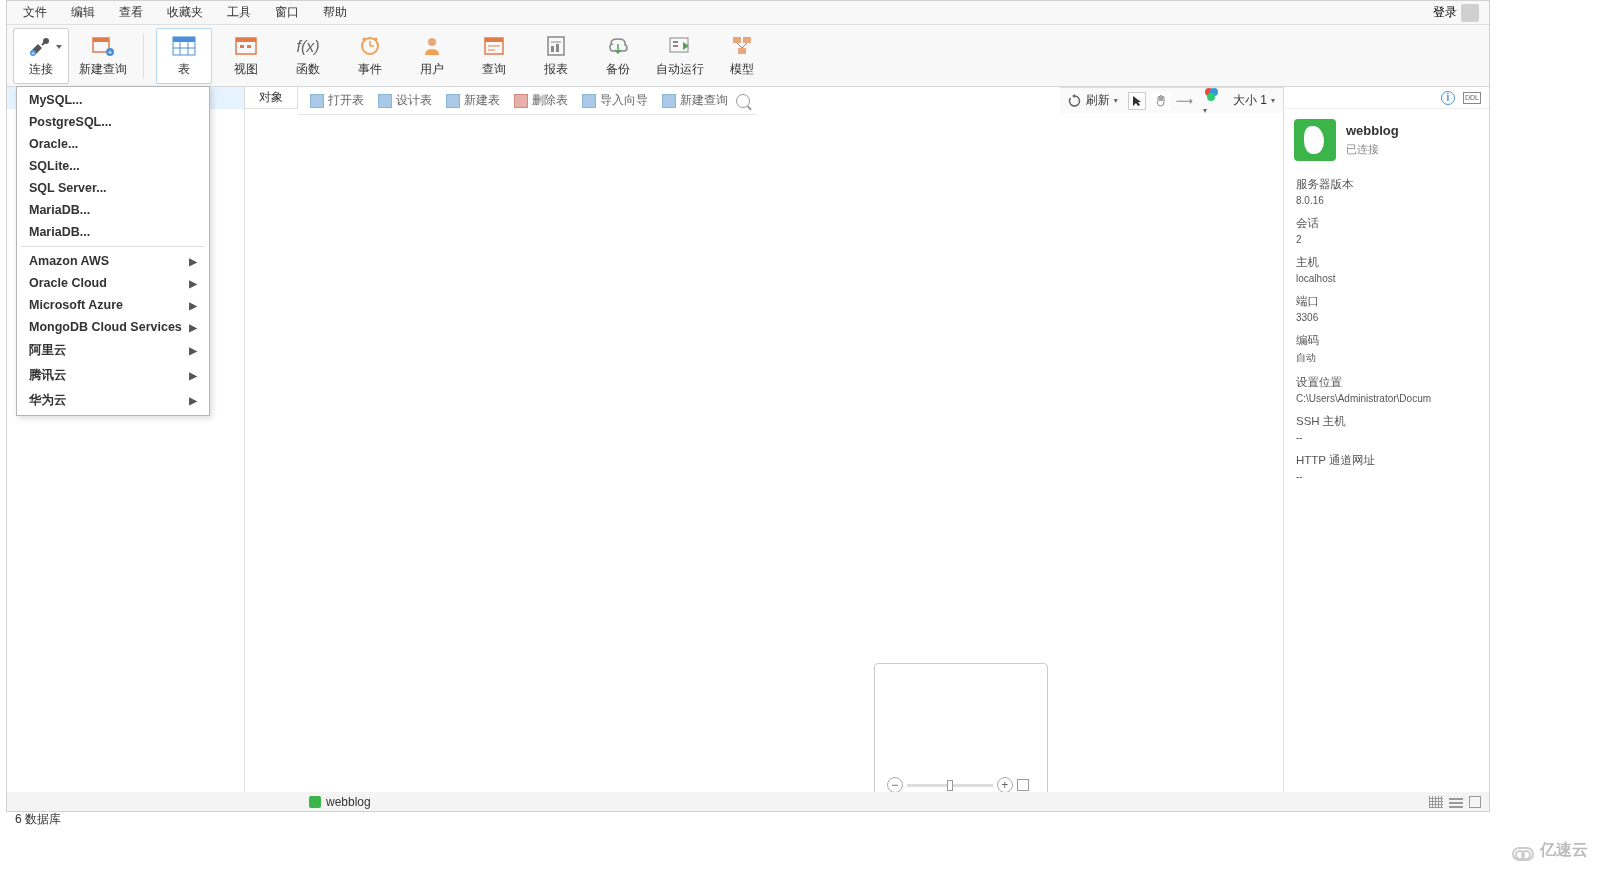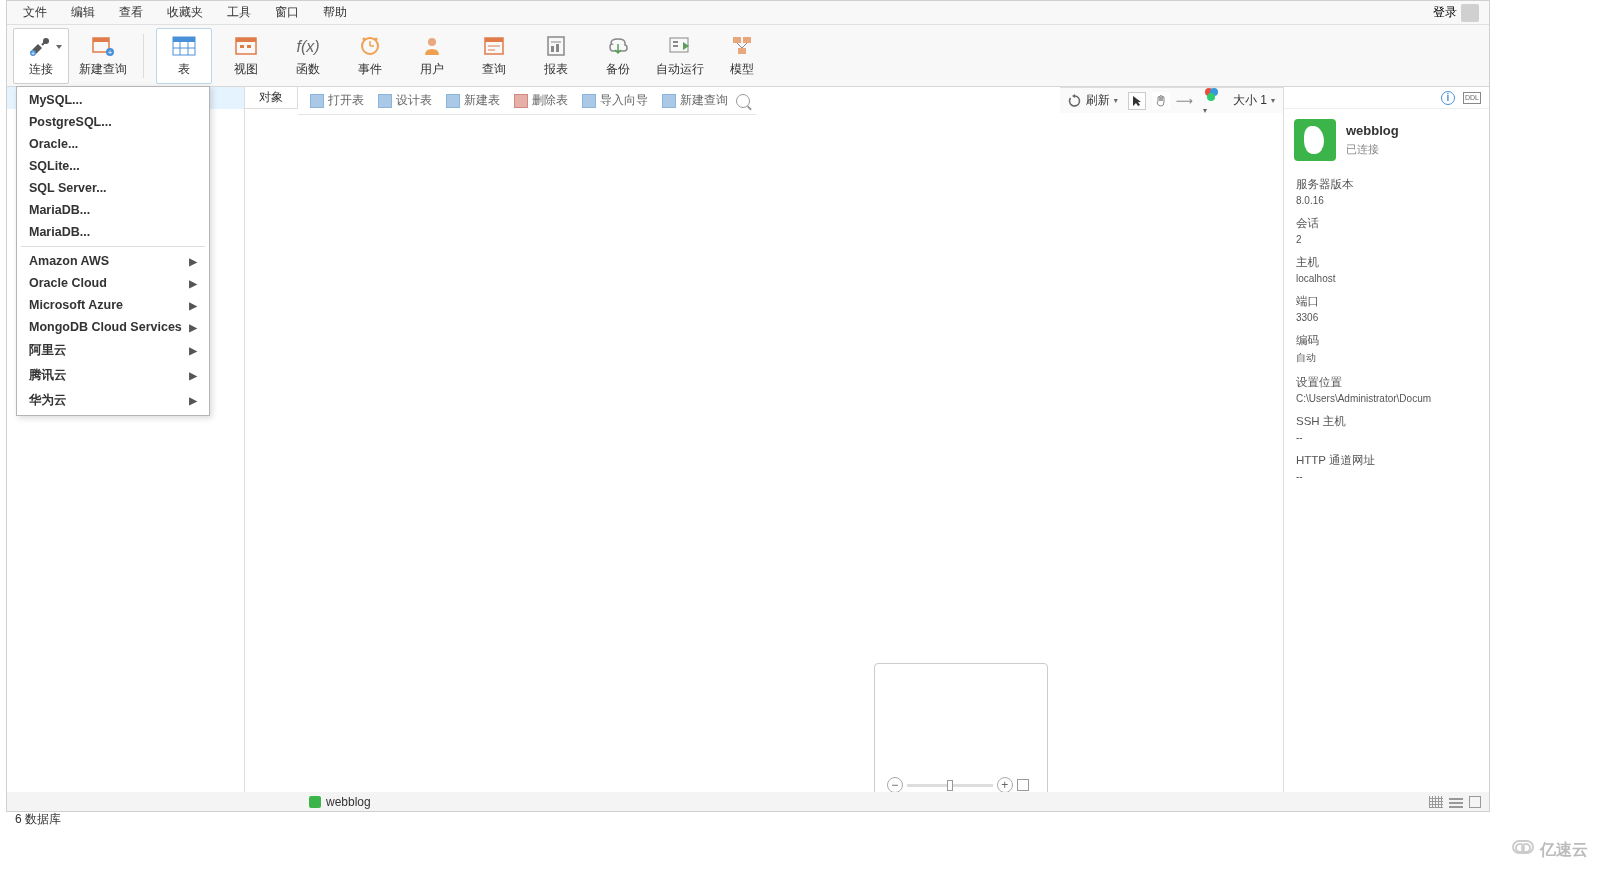--- a/index.html
+++ b/index.html
@@ -58,21 +58,21 @@
 .sb-conn { display: flex; align-items: center; gap: 5px; margin-left: 230px; }
 .sb-green { width: 12px; height: 12px; background: #3bb54a; border-radius: 2px; }
 .sb-right { margin-left: auto; display: flex; align-items: center; gap: 6px; }
 .sb-grid { width: 14px; height: 12px; background: repeating-linear-gradient(0deg,#999 0 1px,transparent 1px 3px), repeating-linear-gradient(90deg,#999 0 1px,transparent 1px 3px); }
 .sb-list { width: 14px; height: 12px; background: repeating-linear-gradient(0deg,#999 0 2px,transparent 2px 4px); }
 .sb-box { width: 12px; height: 12px; border: 1px solid #999; }
 .dropdown { position: absolute; left: 16px; top: 86px; width: 194px; background: #fff; border: 1px solid #b5b5b5; box-shadow: 2px 2px 6px rgba(0,0,0,0.15); z-index: 100; padding: 2px 0; }
 .dd-item { padding: 4px 12px; font-size: 12.5px; color: #333; cursor: default; display: flex; align-items: center; justify-content: space-between; font-weight: bold; }
 .dd-sep { height: 1px; background: #ddd; margin: 3px 4px; }
 .dd-sub { color: #555; font-size: 10px; }
-.watermark { position: absolute; right: 12px; bottom: 12px; display: flex; align-items: flex-start; gap: 6px; color: #bbb; font-size: 16px; font-weight: bold; }
+.watermark { position: absolute; right: 12px; bottom: 12px; display: flex; align-items: flex-end; gap: 6px; color: #bbb; font-size: 16px; font-weight: bold; }
 .wm-ico { width: 22px; height: 14px; border: 2px solid #ccc; border-radius: 12px; position: relative; }
 .wm-ico::before, .wm-ico::after { content: ""; position: absolute; width: 6px; height: 6px; border: 2px solid #ccc; border-radius: 50%; top: 1px; }
 .wm-ico::before { left: 1px; } .wm-ico::after { right: 1px; }
 svg { display: block; }
 </style>
 </head>
 <body>
 
 <div class="app">
 

